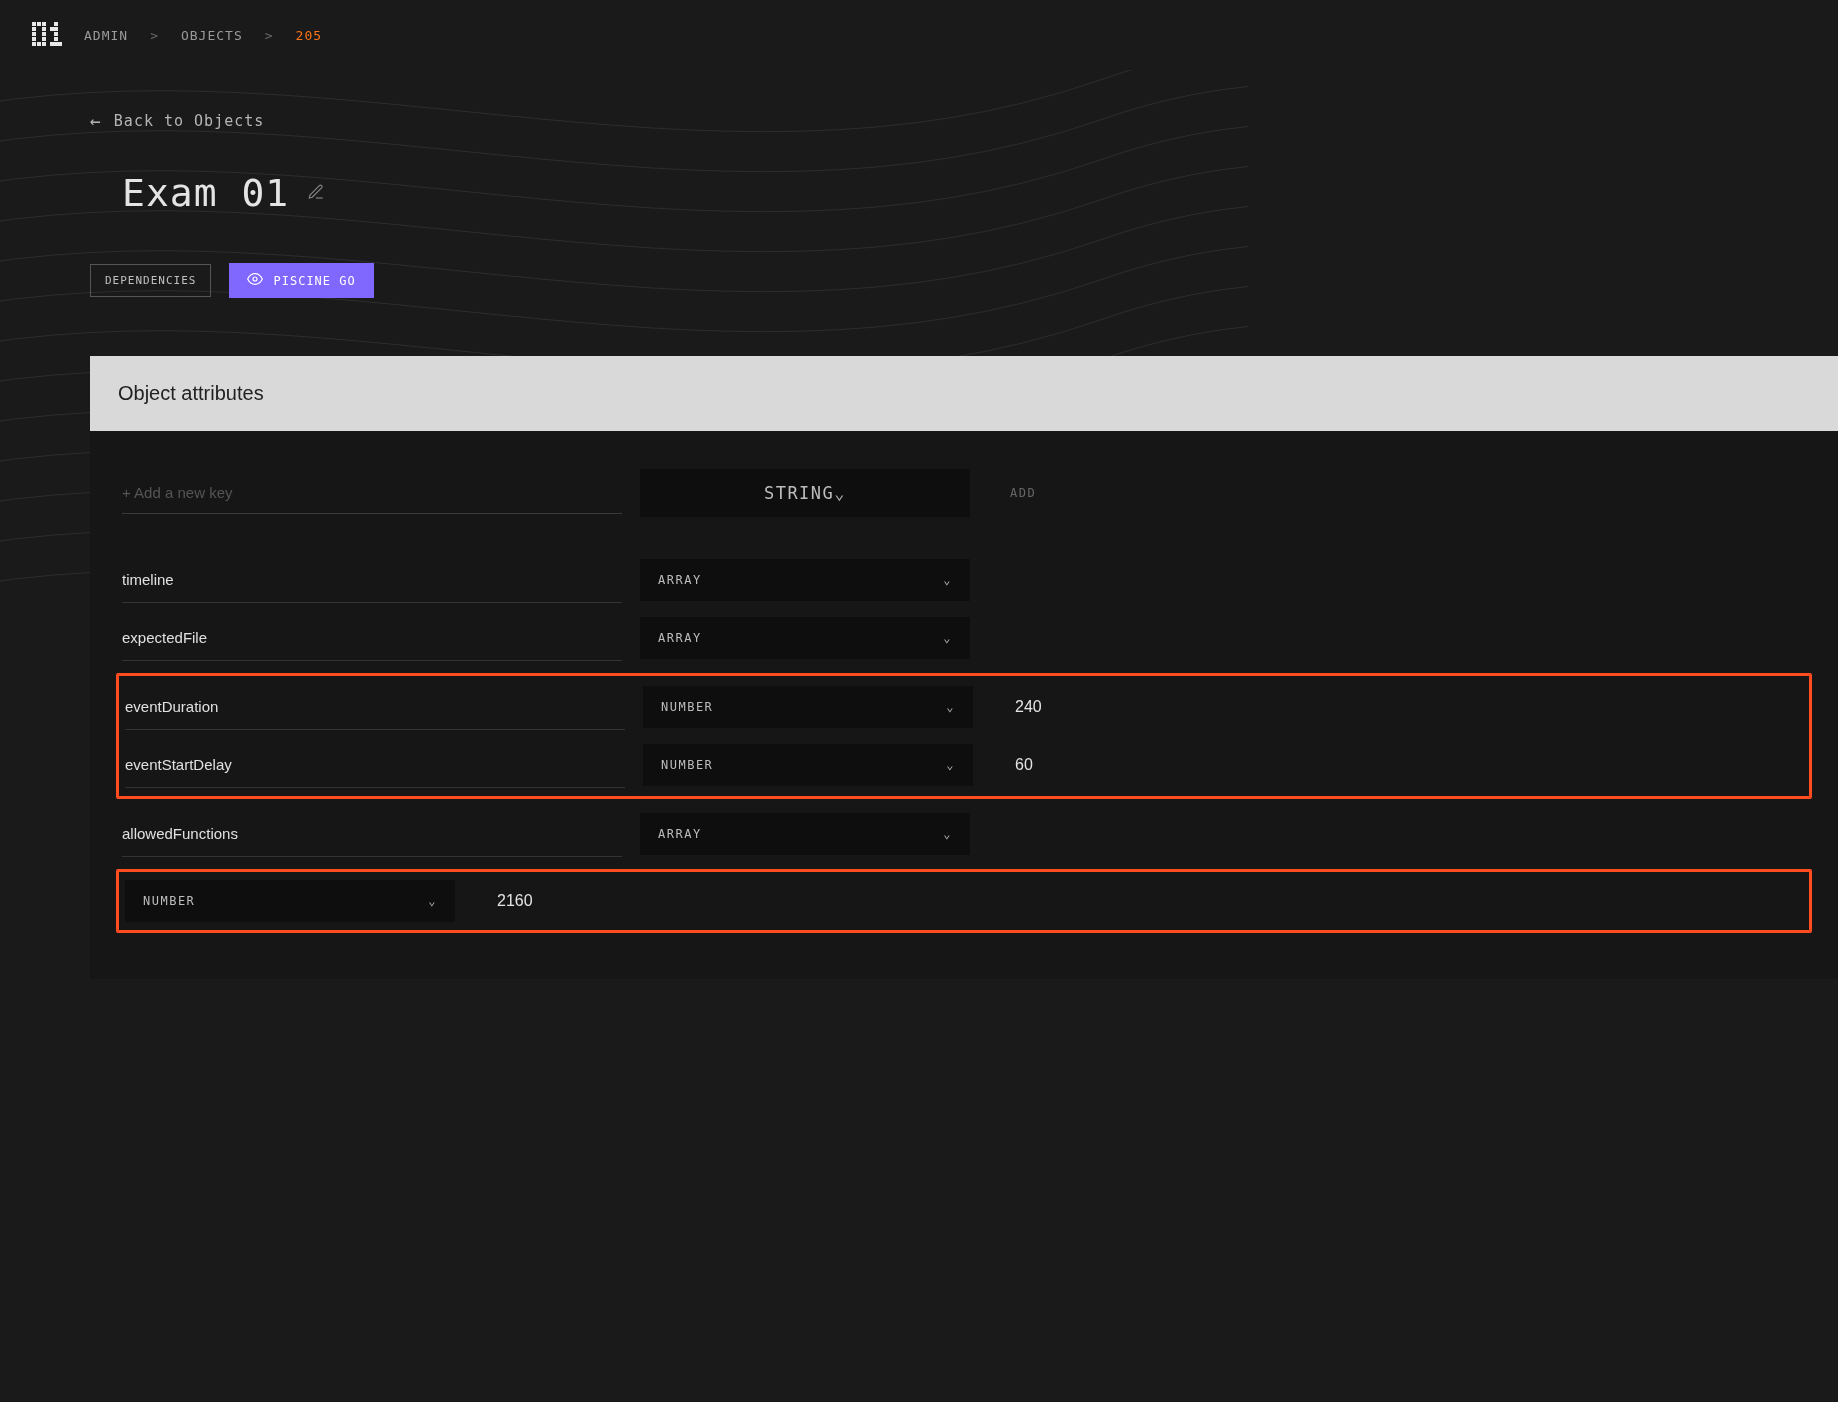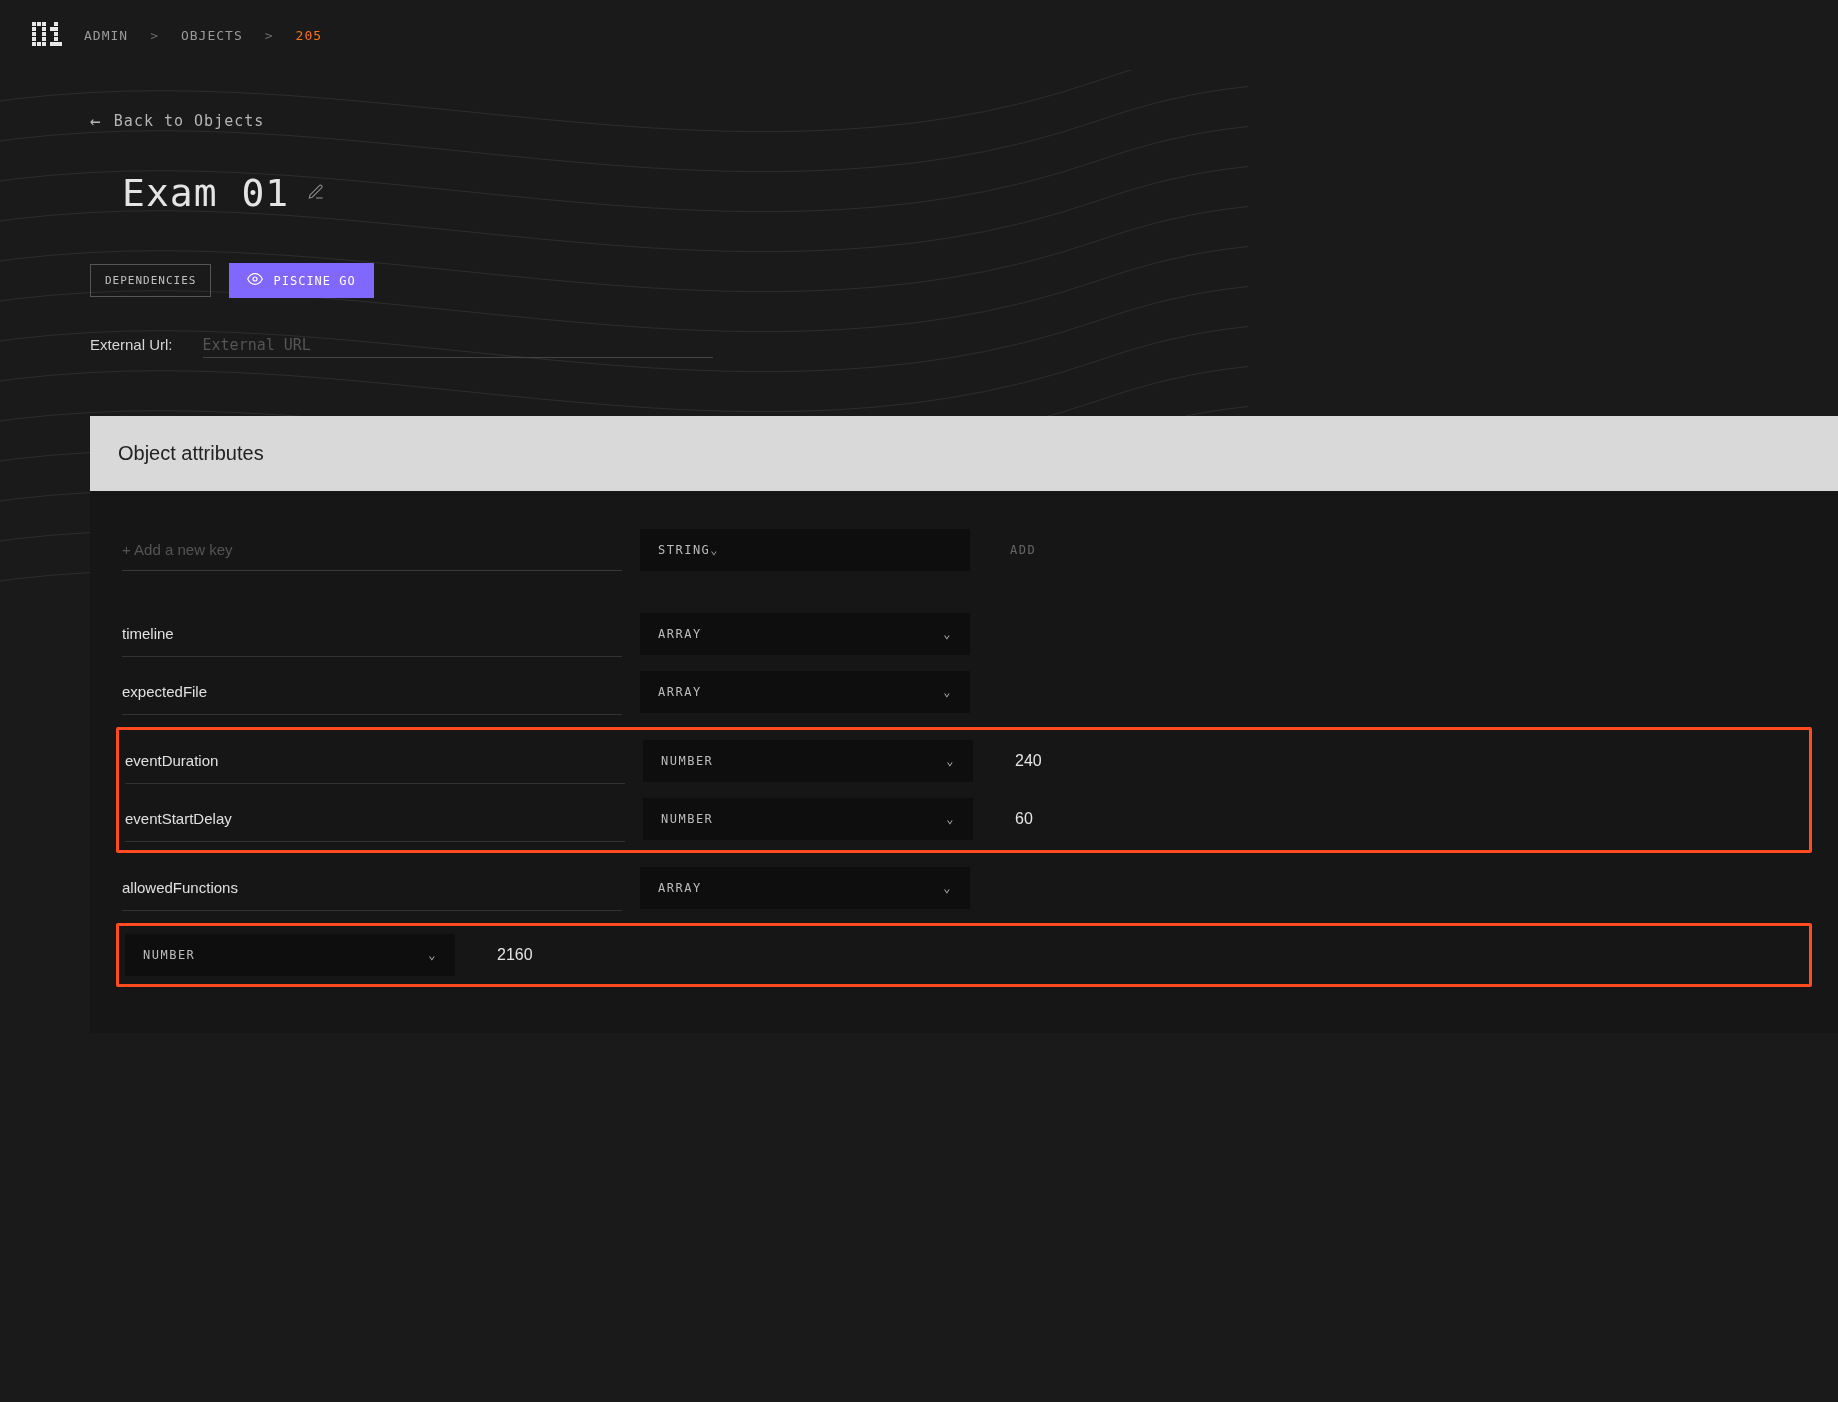--- a/index.html
+++ b/index.html
@@ -165,25 +165,25 @@
     color: #ccc;
     font-size: 15px;
     padding: 12px 0;
   }
   .key-input::placeholder { color: #555; }
   .type-select {
     width: 330px;
     background: #0e0e0e;
     border: none;
     color: #bdbdbd;
-    font-size: 12px;
+    font-size: 17px;
     letter-spacing: 1.5px;
     padding: 14px 18px;
     display: flex;
-    justify-content: flex-start;
+    justify-content: center;
     align-items: center;
     cursor: pointer;
   }
   .type-select .chev { color: #aaa; }
   .add-btn {
     margin-left: 16px;
     padding: 12px 6px;
     background: transparent;
     border: none;
     color: #666;
@@ -320,24 +320,20 @@
       <span>
         <svg width="16" height="16" viewBox="0 0 24 24" fill="none" stroke="#fff" stroke-width="1.8">
           <path d="M1 12s4-8 11-8 11 8 11 8-4 8-11 8S1 12 1 12z"></path>
             <circle cx="12" cy="12" r="3"></circle>
         </svg>
       </span>
       <span>PISCINE GO</span>
     </button>
   </div>
 
-  <div class="field-row">
-    <label>External Url:</label>
-    <textarea class="ext-url-input" rows="1" placeholder="External URL" style=""></textarea>
-  </div>
 
   <div class="section-header">
     <span>Object attributes</span>
   </div>
 
   <div class="attrs-panel">
 
     <div class="add-row">
       <input class="key-input" placeholder="+ Add a new key" style="">
       <div class="type-select mono">

